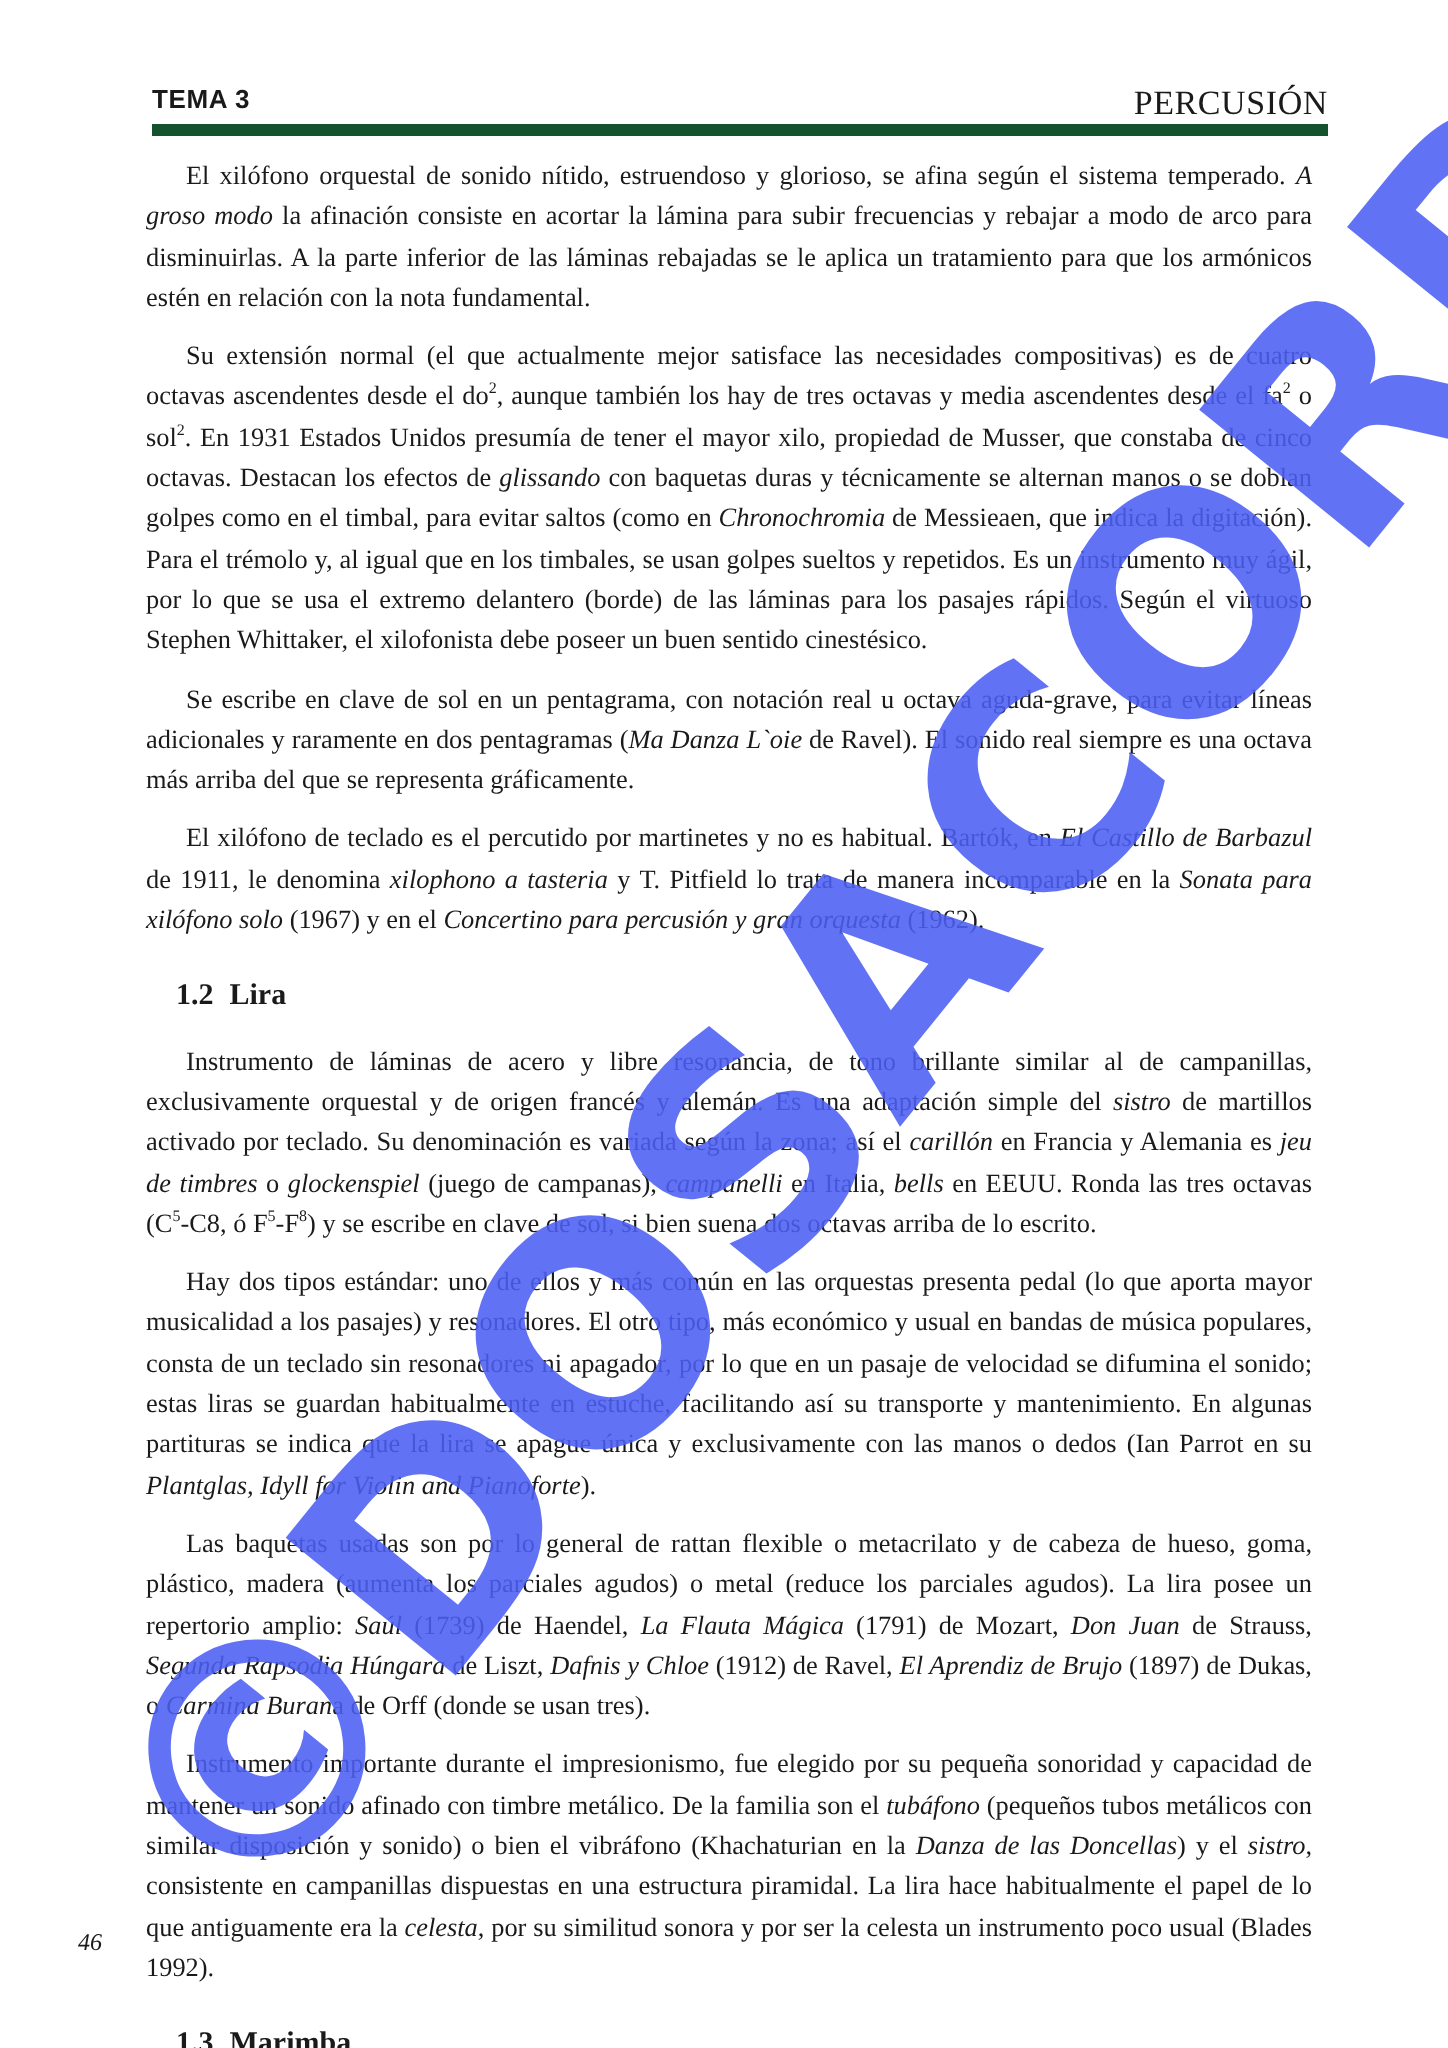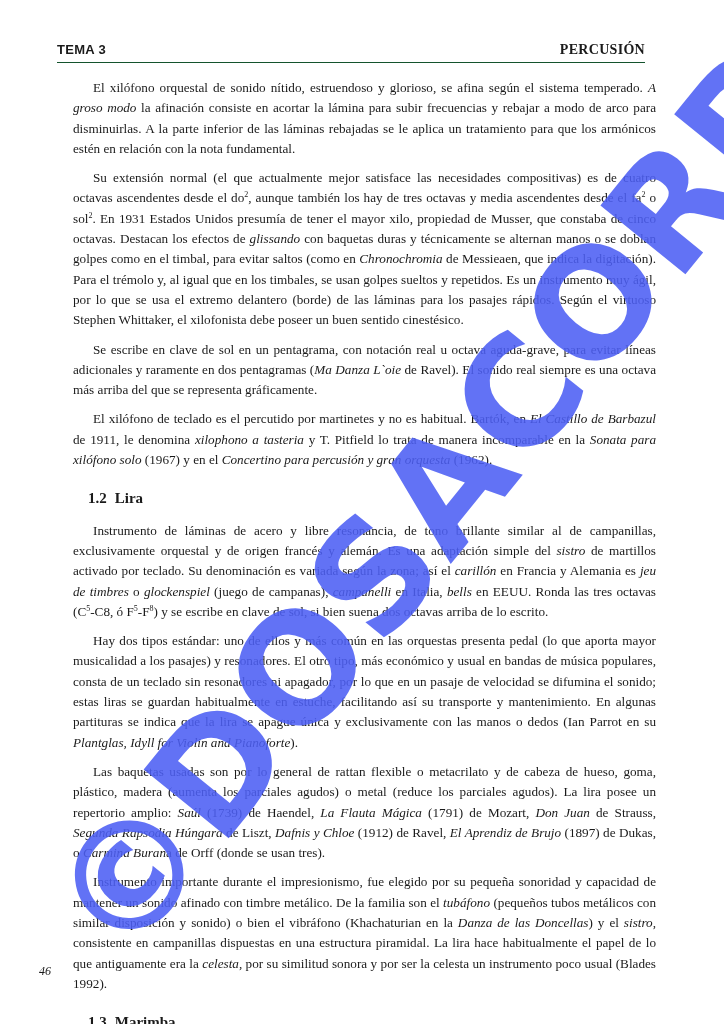--- a/index.html
+++ b/index.html
@@ -1,23 +1,23 @@
 <!DOCTYPE html>
 <html><head>
 <meta charset="utf-8">
 <style>
   html, body { margin: 0; padding: 0; background: #ffffff; }
   body { width: 724px; height: 1024px; position: relative; overflow: hidden;
          font-family: "Liberation Serif", "DejaVu Serif", serif; color: #1a1a1a; }
   .page { position: absolute; left: 0; top: 0; width: 724px; height: 1024px; }
-  .running-head { position: absolute; left: 57px; top: 40px; width: 588px; height: 22px;
-                  border-bottom: 1px solid #14532d; text-align: center; }
+  .running-head { position: absolute; left: 76px; top: 40px; width: 588px; height: 22px;
+                  border-bottom: 6px solid #14532d; text-align: center; }
   .head-left { position: absolute; left: 0; top: 2px; font-family: "Liberation Sans", "DejaVu Sans", sans-serif;
                font-weight: bold; font-size: 13px; letter-spacing: 0.3px; }
-  .head-right { position: absolute; right: 0; top: 2px; font-size: 14px; letter-spacing: 0.3px; font-weight: bold; }
+  .head-right { position: absolute; right: 0; top: 2px; font-size: 17px; letter-spacing: 0.3px; }
   .body { position: absolute; left: 68px; top: 78px; width: 588px; font-size: 13.2px; line-height: 20.3px;
           text-align: justify; }
   .body p { margin: 0 0 9px 5px; text-indent: 20px; }
   .body h2 { margin: 18px 0 12px 20px; font-size: 15px; font-weight: bold; }
   .body h2 .num { margin-right: 8px; }
   sup { font-size: 8px; line-height: 0; }
   em { font-style: italic; }
   .folio { position: absolute; left: 39px; top: 964px; font-size: 12px; font-style: italic; }
   .watermark { position: absolute; left: -120px; top: 420px; width: 1100px; text-align: center;
                transform: rotate(-51deg); transform-origin: 50% 50%;

